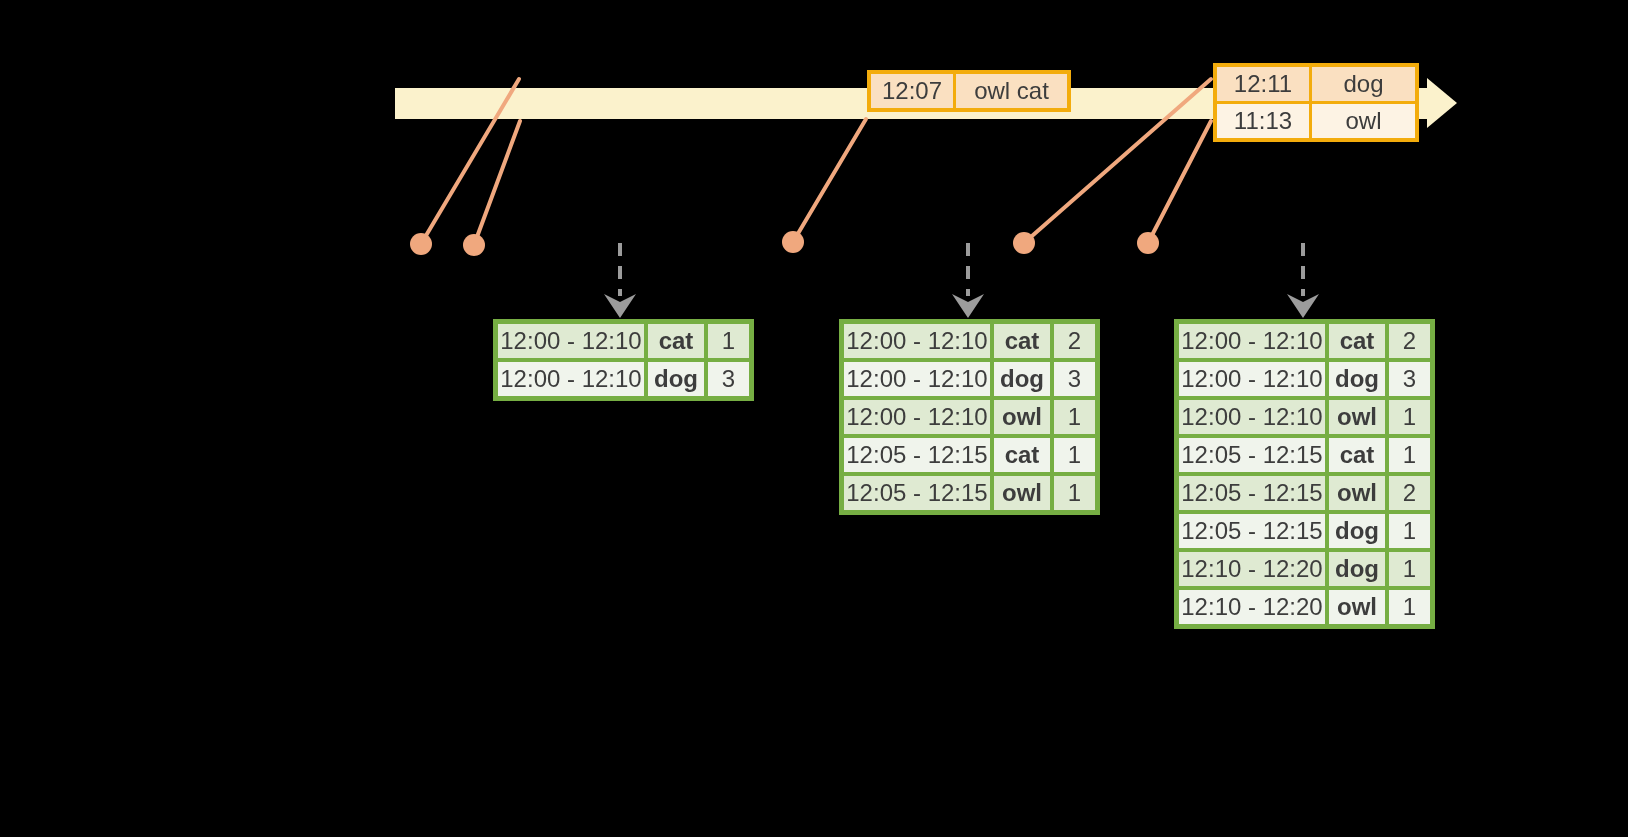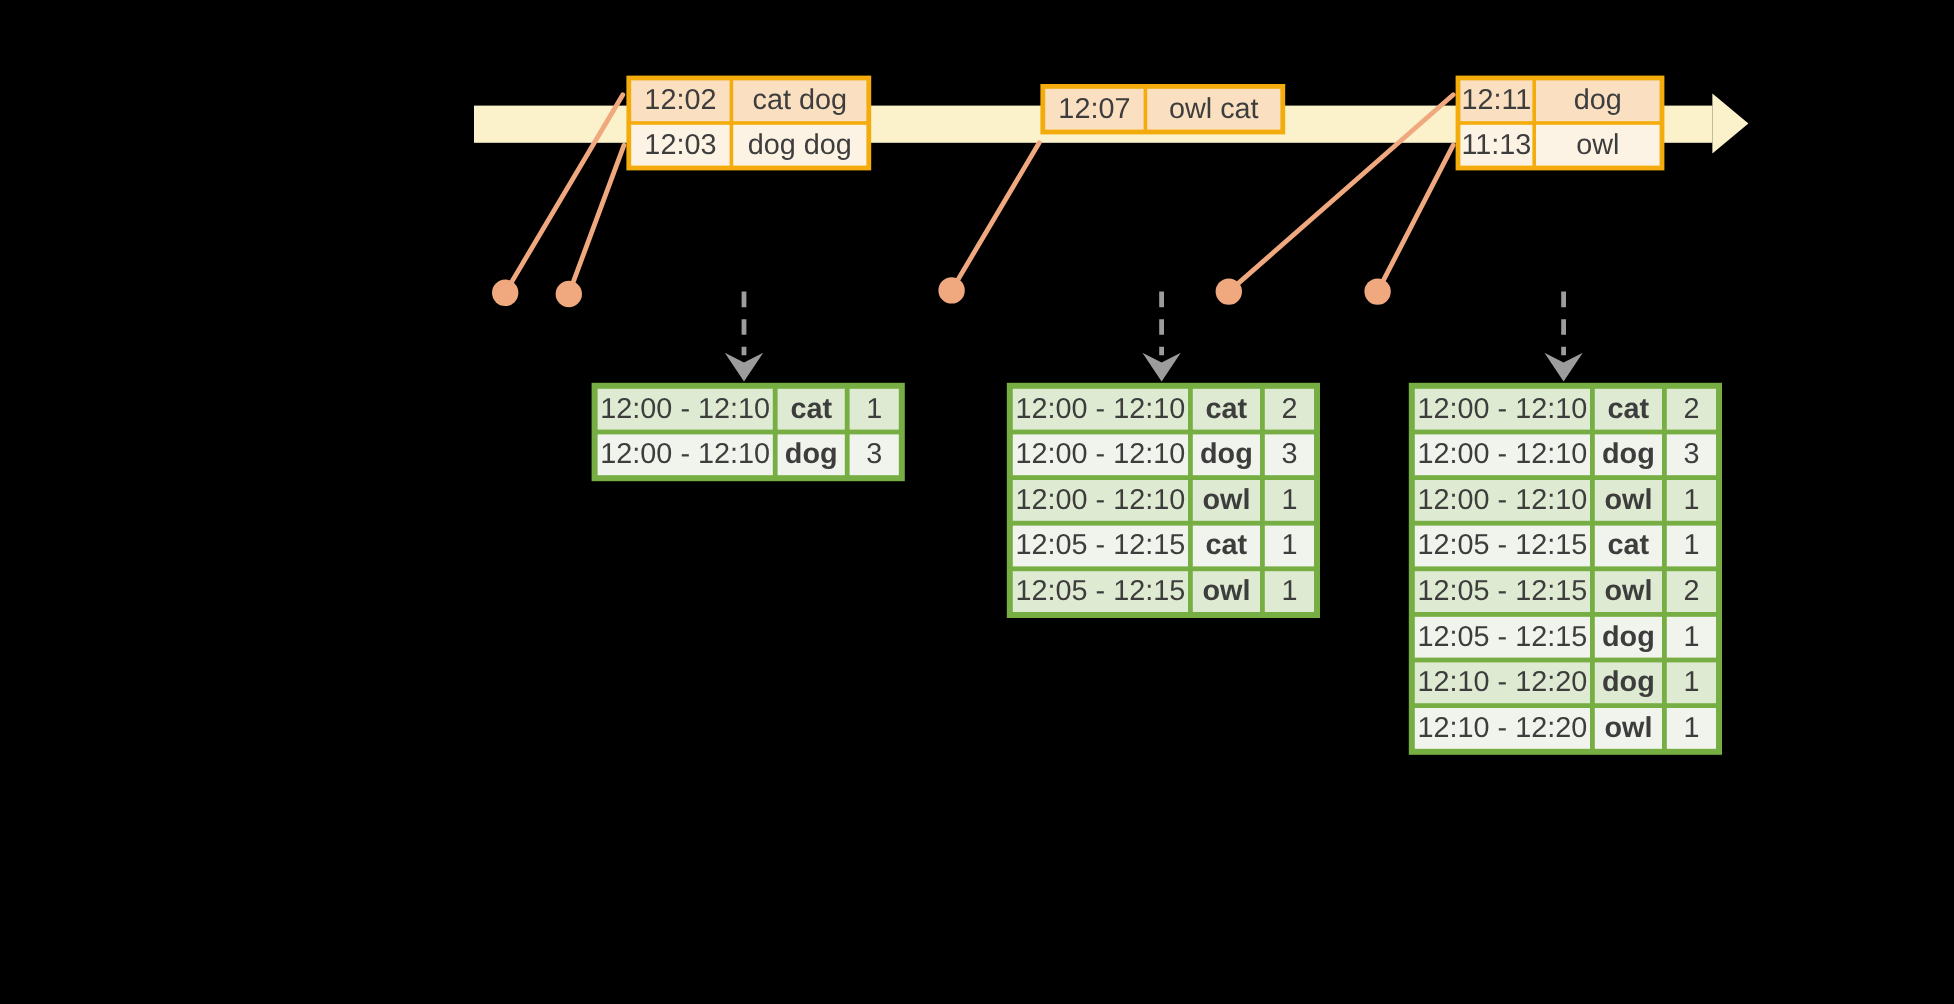--- a/index.html
+++ b/index.html
@@ -17,21 +17,21 @@
   }
   .etable .trow{display:flex;gap:3px;}
   .etable .cell{
     height:34px;display:flex;align-items:center;justify-content:center;
     font-size:24px;line-height:1;
   }
   .etable .trow:nth-child(odd)  .cell{background:var(--event-row-dark,#fae0c1);}
   .etable .trow:nth-child(even) .cell{background:var(--event-row-light,#fdf3e4);}
   .etable .c0{width:82px;}
   .etable .c1{width:111px;}
-  .etable.narrow .c0{width:60px;}
+  .etable.narrow .c0{width:92px;}
   .etable.narrow .c1{width:103px;}
   
   .rtable{
     position:absolute;background:var(--result-border,#76ae43);
     padding:5px;display:flex;flex-direction:column;gap:4px;
   }
   .rtable .trow{display:flex;gap:4px;}
   .rtable .cell{
     height:34px;display:flex;align-items:center;justify-content:center;
     font-size:24px;line-height:1;
@@ -73,30 +73,20 @@
       <line x1="968" y1="243" x2="968" y2="296"></line>
       <line x1="1303" y1="243" x2="1303" y2="296"></line>
     </g>
     <g style="fill:var(--trigger-arrow)">
       <polygon points="604,294 620,302 636,294 620,318"></polygon>
       <polygon points="952,294 968,302 984,294 968,318"></polygon>
       <polygon points="1287,294 1303,302 1319,294 1303,318"></polygon>
     </g>
   </svg>
 
-  <div class="etable" style="left:522px;top:63px">
-      <div class="trow">
-        <div class="cell c0">12:02</div>
-        <div class="cell c1">cat dog</div>
-      </div>
-      <div class="trow">
-        <div class="cell c0">12:03</div>
-        <div class="cell c1">dog dog</div>
-      </div>
-    </div>
 
   <div class="etable" style="left:867px;top:70px">
       <div class="trow">
         <div class="cell c0">12:07</div>
         <div class="cell c1">owl cat</div>
       </div>
     </div>
 
   <div class="etable narrow" style="left:1213px;top:63px">
       <div class="trow">

